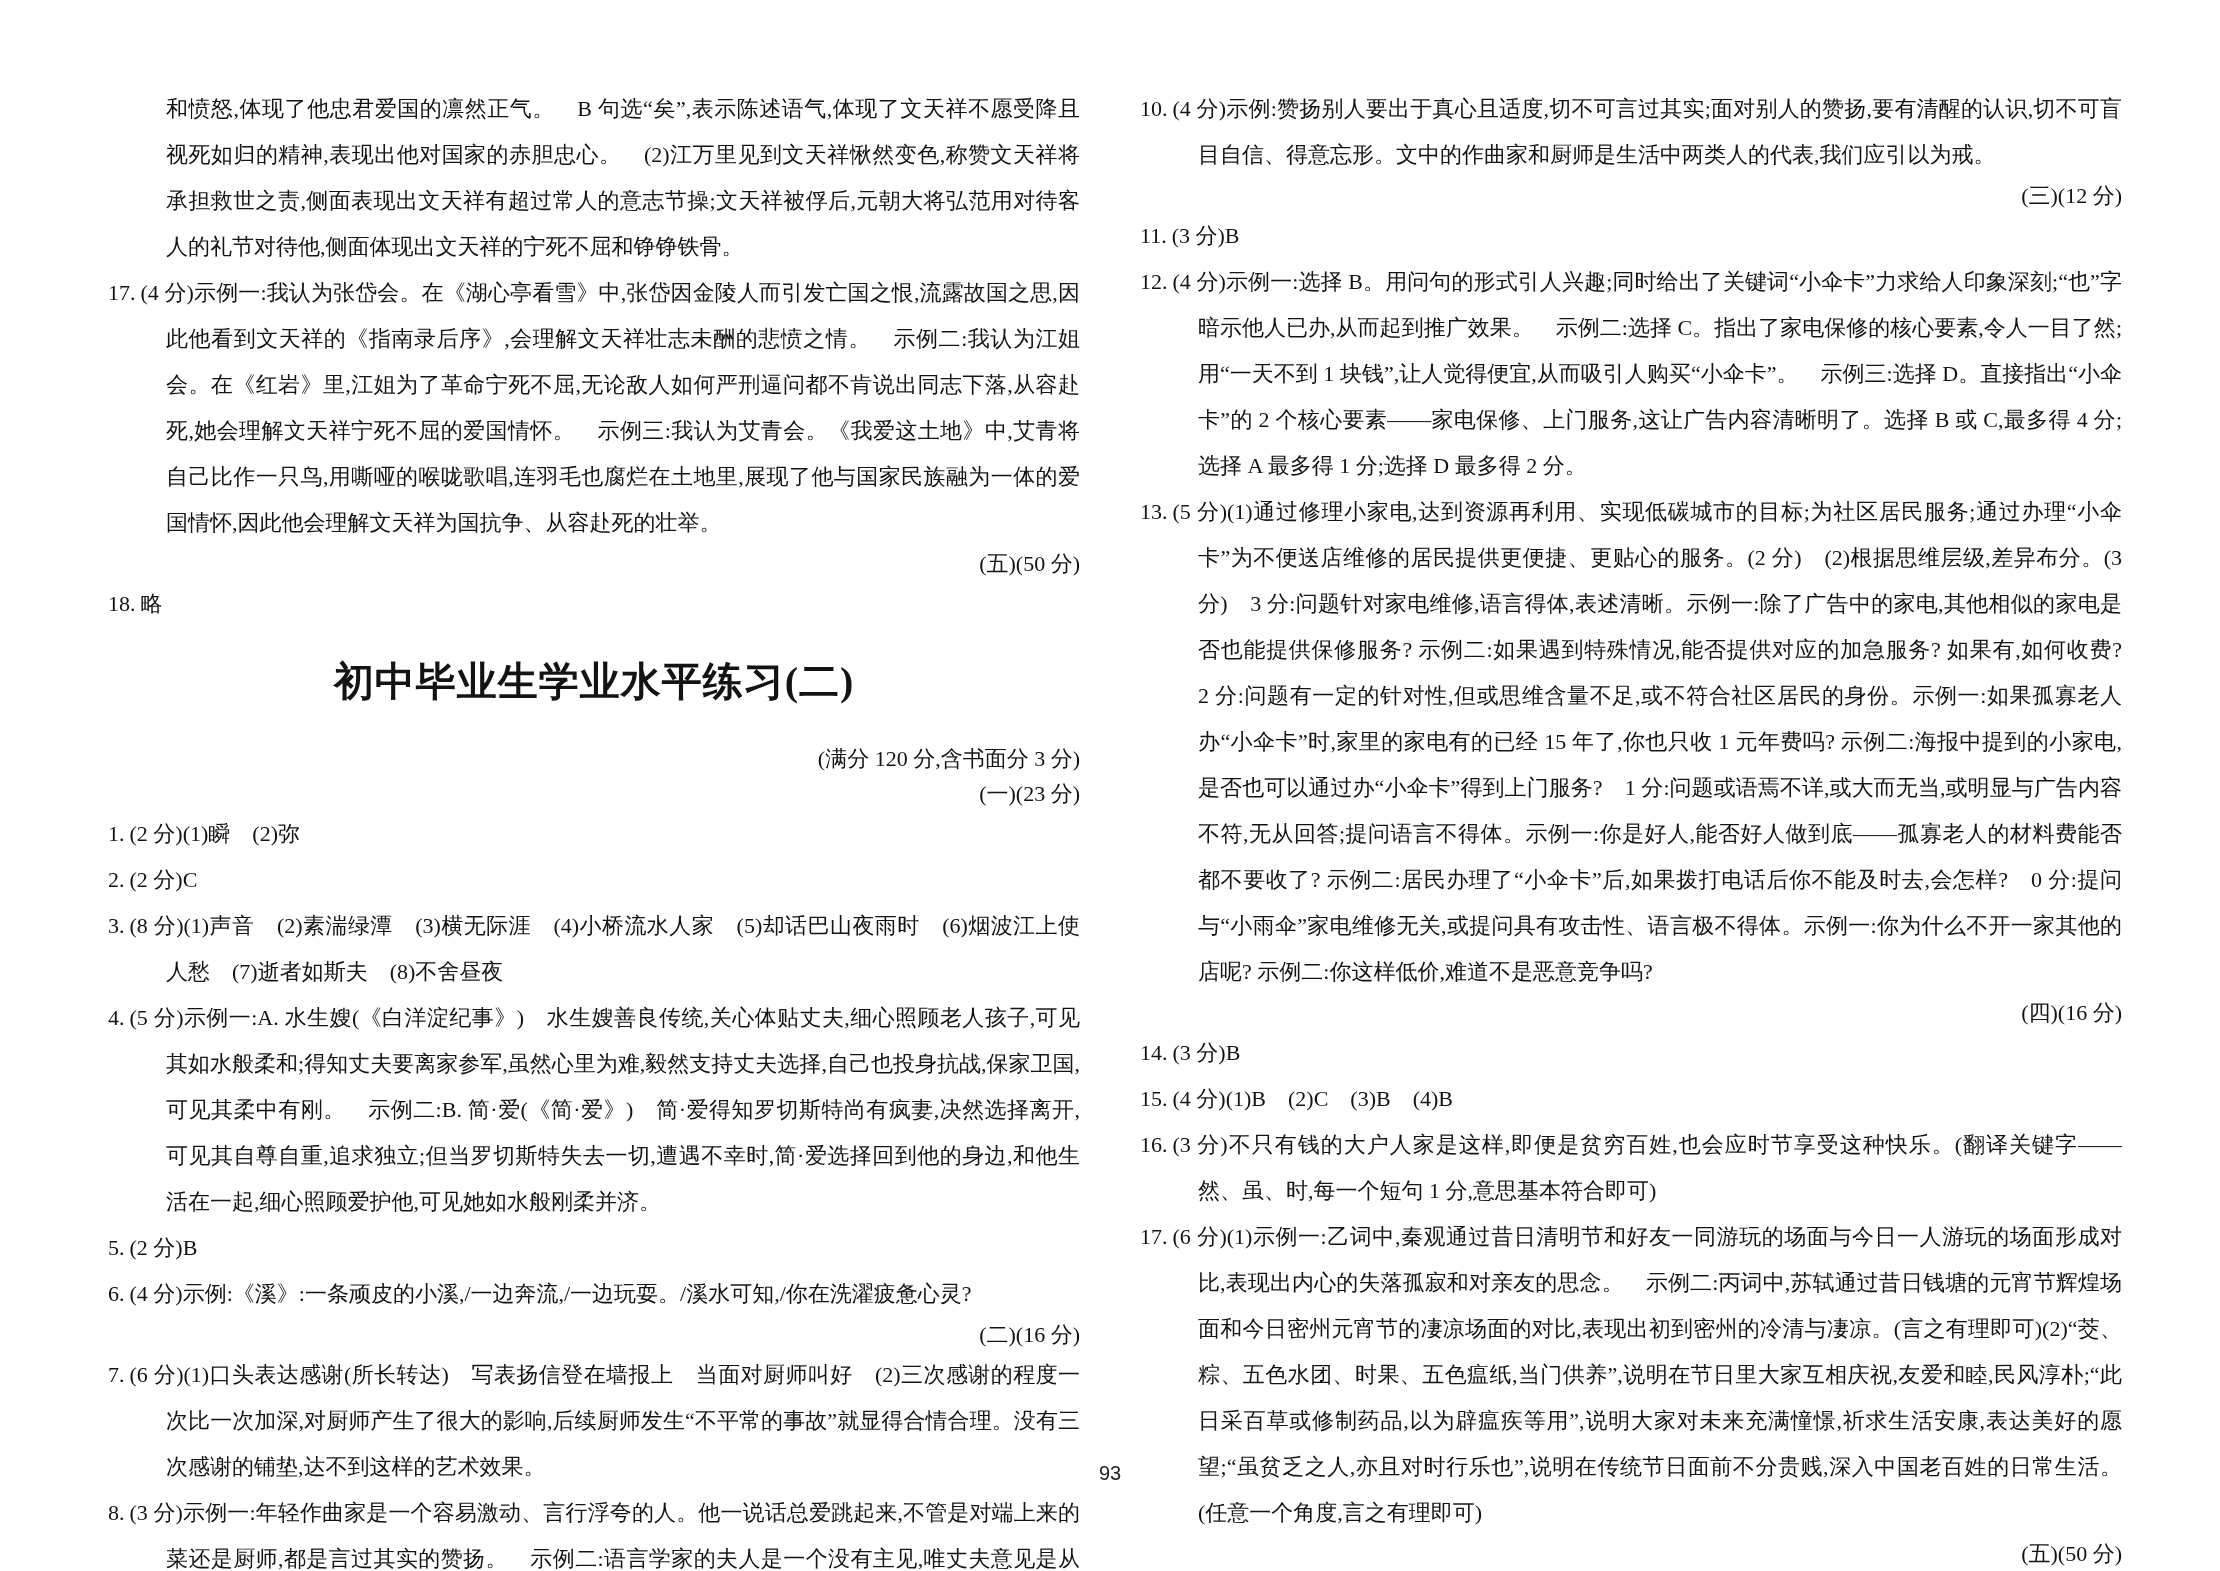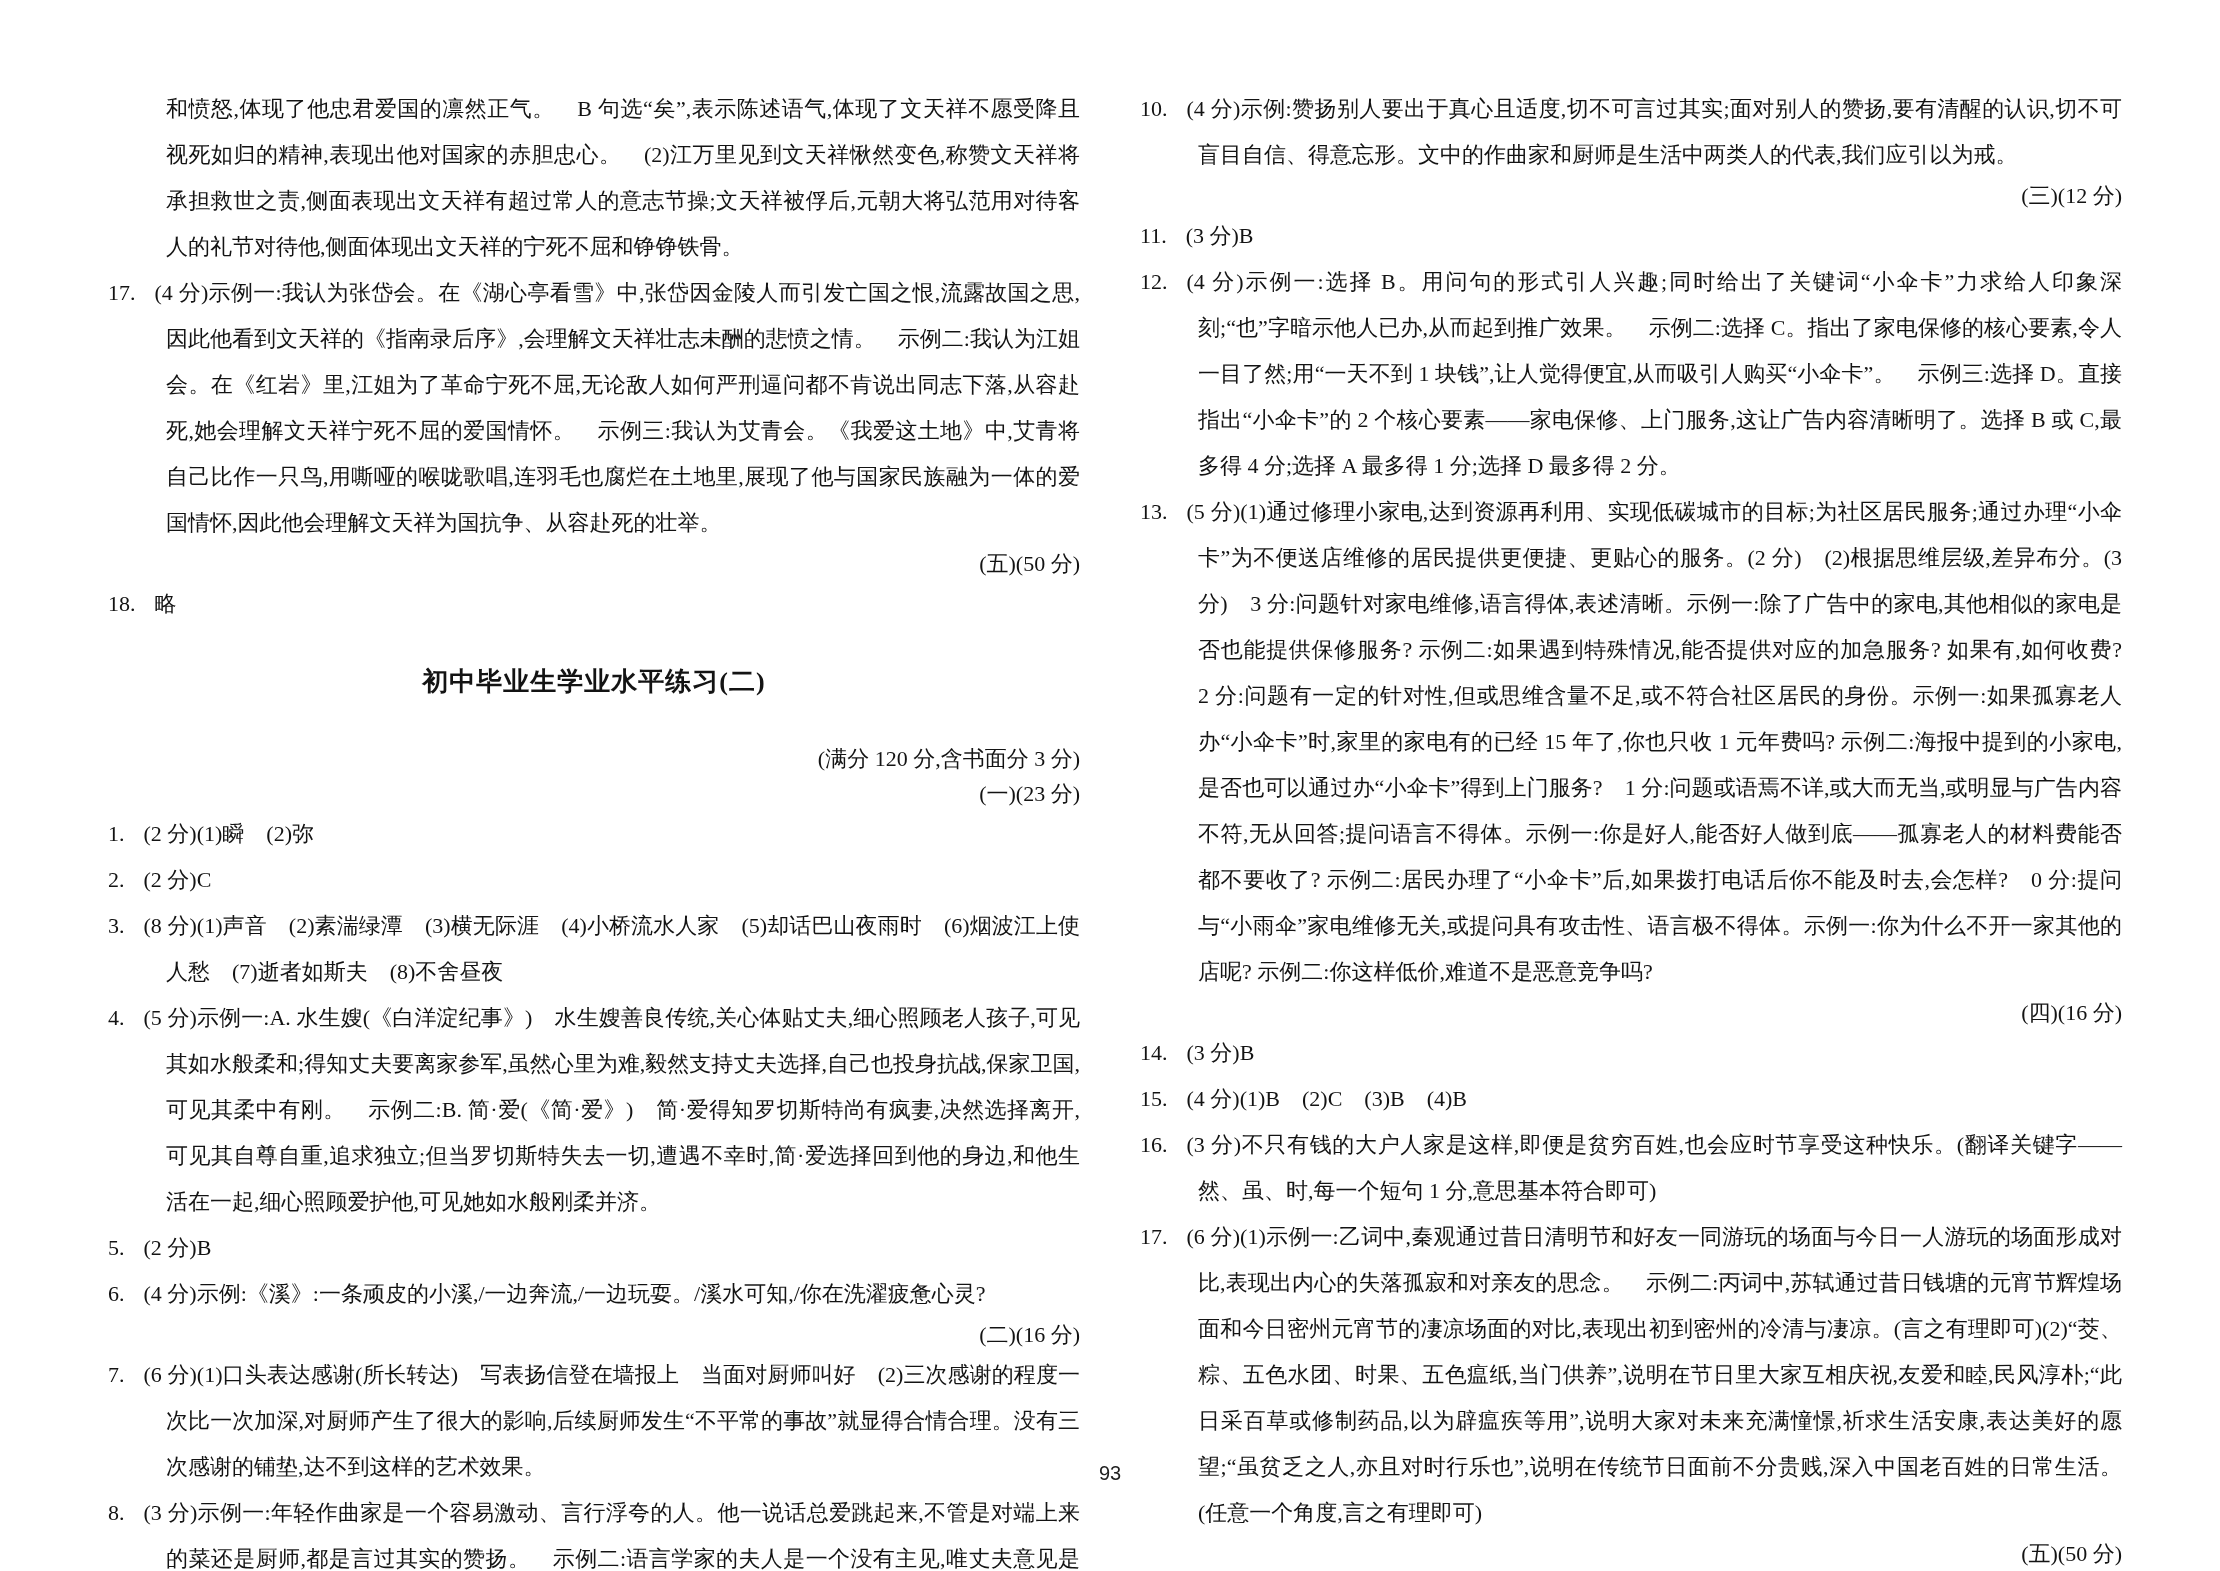--- a/index.html
+++ b/index.html
@@ -8,24 +8,24 @@
     font-family:"Liberation Serif","DejaVu Serif",serif;
     color:#131313;overflow:hidden;
   }
   .page{position:absolute;inset:0;}
   .col{position:absolute;top:86px;font-size:22px;}
   .col-left{left:108px;width:972px;}
   .col-right{left:1140px;width:982px;}
   .item{line-height:46px;text-align:justify;text-justify:inter-ideograph;}
   .item.numbered{padding-left:58px;text-indent:-58px;}
   .item.cont{padding-left:58px;}
-  .num{margin-right:19px;}
+  .num{margin-right:5px;}
   .section{line-height:35px;text-align:right;}
   .heading{
-    text-align:center;font-weight:bold;font-size:26px;line-height:46px;
+    text-align:center;font-weight:bold;font-size:40px;line-height:46px;
     margin-top:32px;margin-bottom:36px;letter-spacing:1px;
   }
   .page-footer{
     position:absolute;left:0;top:1462px;width:2220px;text-align:center;
     font-family:"Liberation Sans","DejaVu Sans",sans-serif;font-size:20px;color:#222;
   }
 </style>
 </head>
 <body>
 

